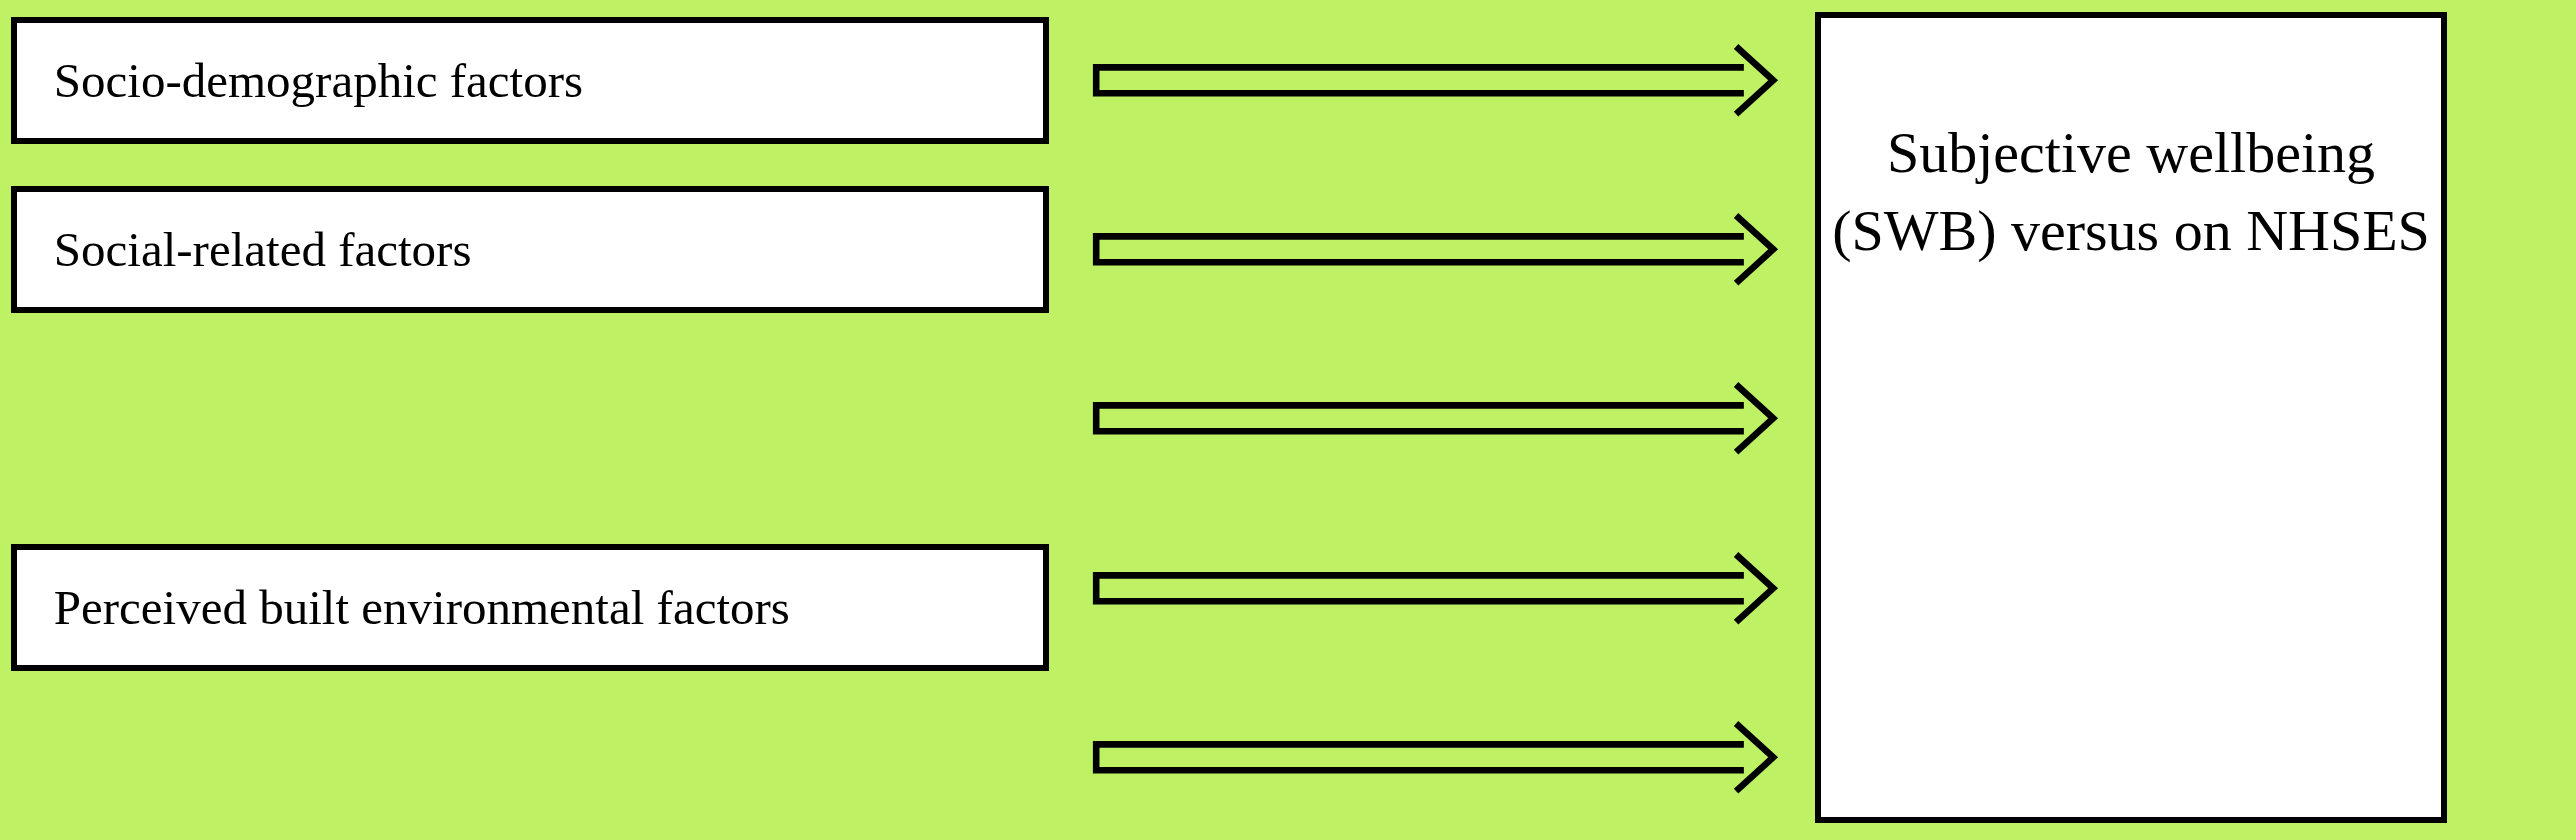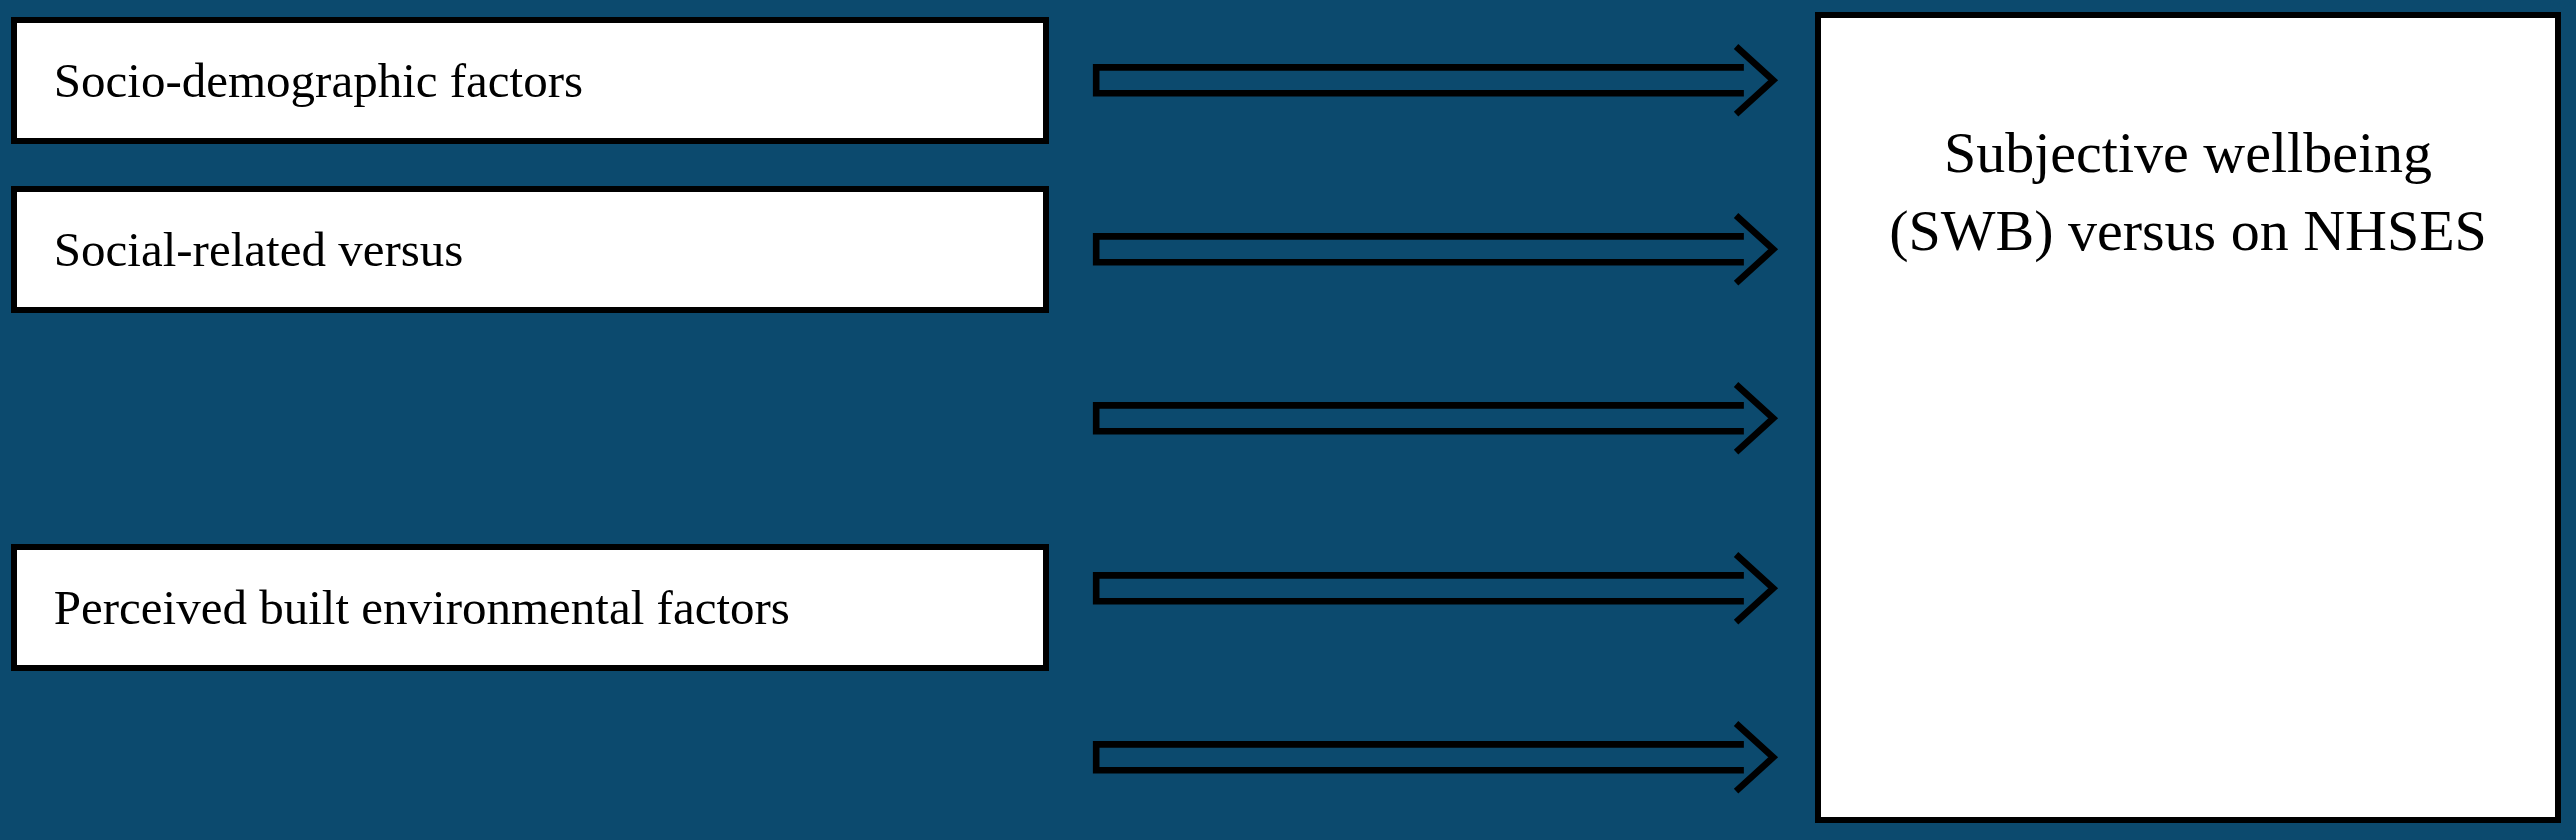--- a/index.html
+++ b/index.html
@@ -4,21 +4,21 @@
 <style>
   html, body {
     margin: 0;
     padding: 0;
     background: #ffffff;
   }
   .canvas {
     position: relative;
     width: 2576px;
     height: 840px;
-    background: #0c4a6e;
+    background: #bef264;
     overflow: hidden;
     font-family: "Liberation Serif", "DejaVu Serif", serif;
     color: #000000;
   }
   .factor-box {
     position: absolute;
     left: 10.8px;
     width: 1038px;
     height: 127px;
     box-sizing: border-box;
@@ -37,21 +37,21 @@
   .arrow {
     position: absolute;
     left: 1086px;
     width: 695px;
     height: 78px;
   }
   .outcome-box {
     position: absolute;
     left: 1815px;
     top: 12px;
-    width: 746px;
+    width: 632px;
     height: 811px;
     box-sizing: border-box;
     border: 6.6px solid #000000;
     background: #ffffff;
   }
   .outcome-text {
     margin-top: 96px;
     padding: 0 6px;
     text-align: center;
     font-size: 58px;
@@ -61,21 +61,21 @@
 </head>
 <body>
 
 <div class="canvas">
 
   <div class="factor-box" style="top:17px">
     <span class="factor-label">Socio-demographic factors</span>
   </div>
 
   <div class="factor-box" style="top:186px">
-    <span class="factor-label">Social-related versus</span>
+    <span class="factor-label">Social-related factors</span>
   </div>
 
 
   <div class="factor-box" style="top:544px">
     <span class="factor-label">Perceived built environmental factors</span>
   </div>
 
 
   <svg class="arrow" style="top:41px" viewBox="0 0 1160 130" xmlns="http://www.w3.org/2000/svg">
     <path d="M1098 44 H17 V87 H1098" fill="none" stroke="#000000" stroke-width="11"></path>

